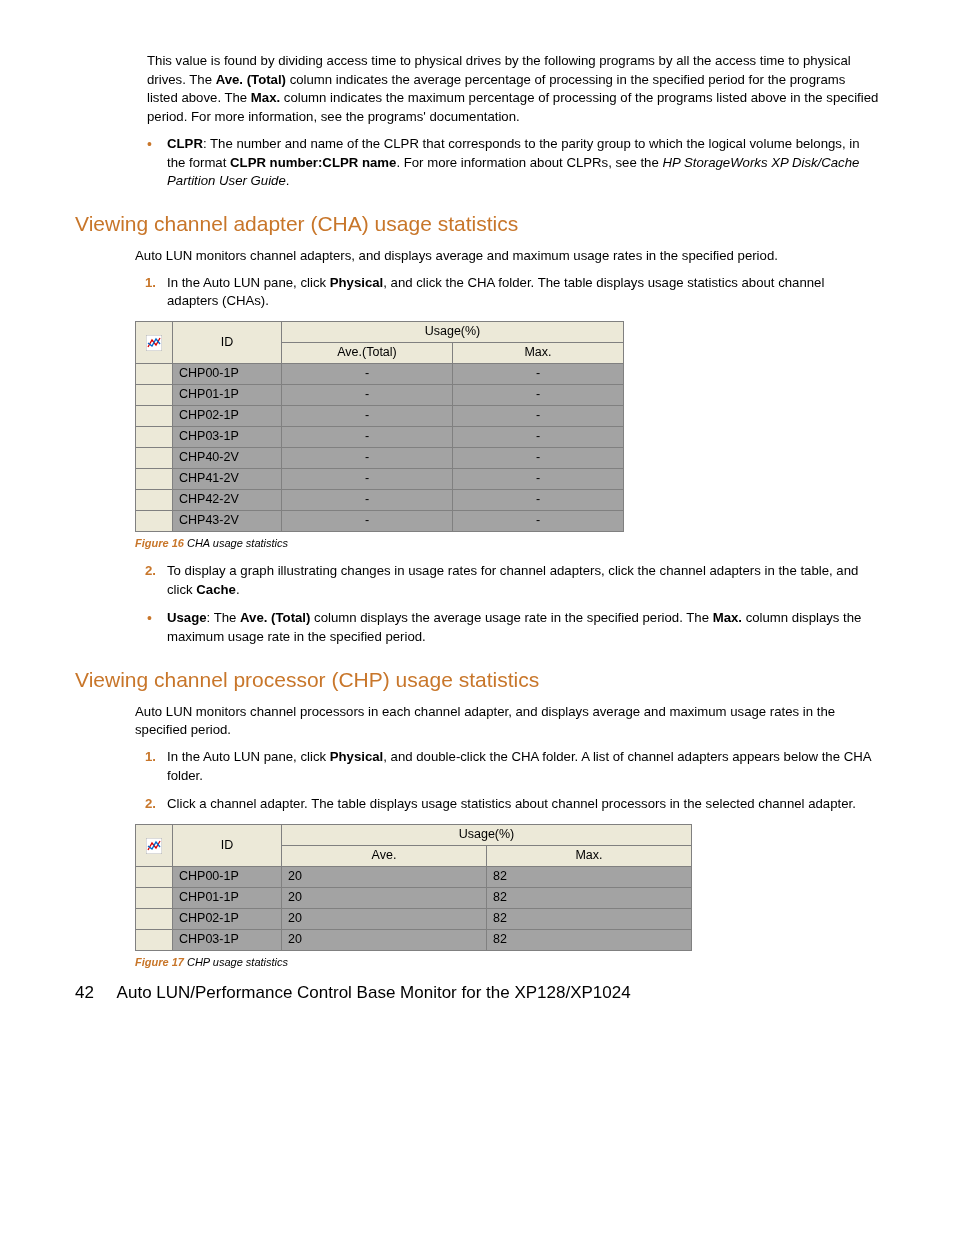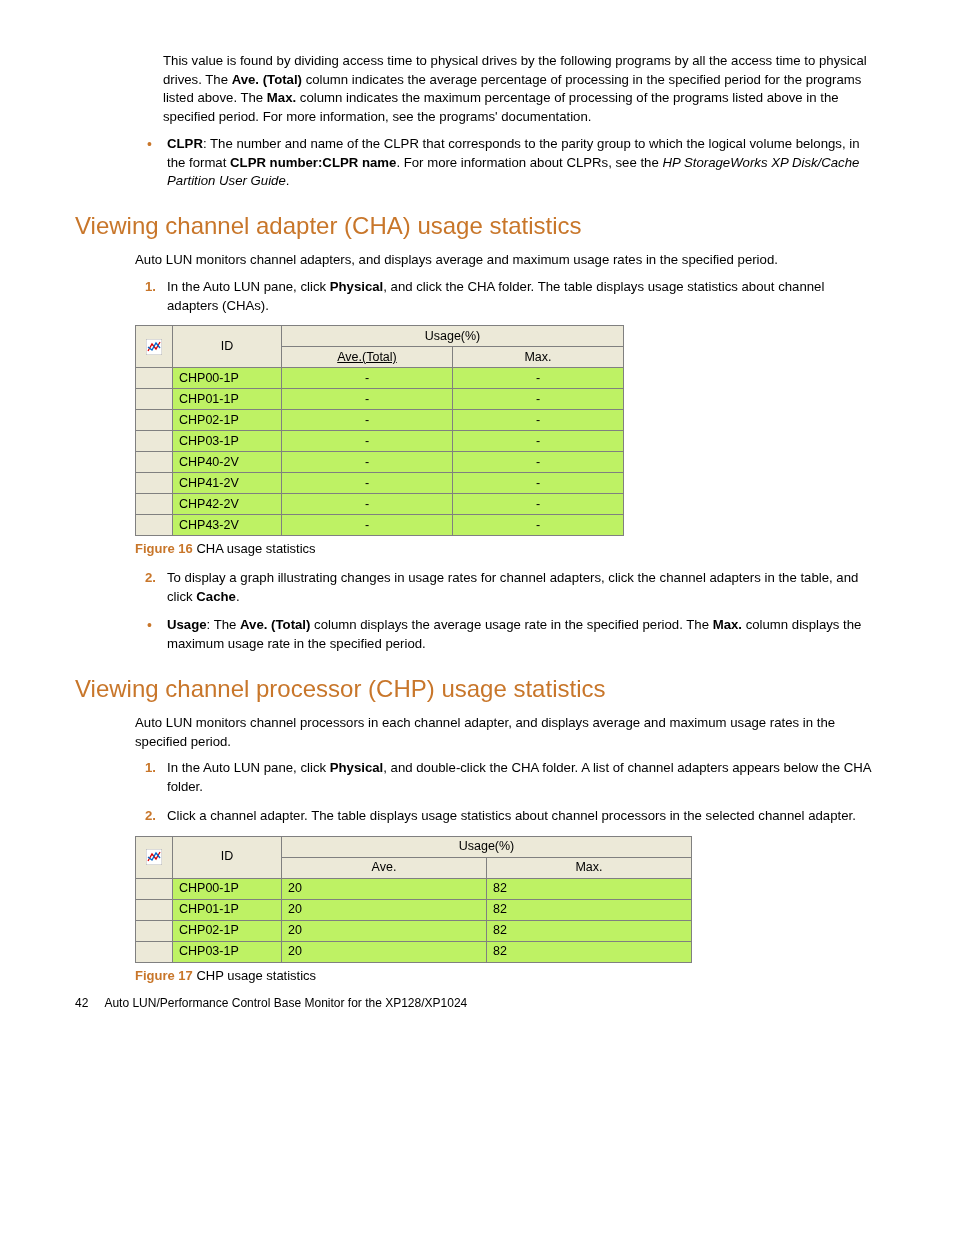--- a/index.html
+++ b/index.html
@@ -15,49 +15,49 @@
   .content { margin-left: 60px; }
   ul.inner { margin: 0 0 8px 50px; padding: 0; list-style: none; }
   ul.inner li::before { content: "•  "; }
   ul.inner li { margin-bottom: 4px; }
   ul.outer { margin: 6px 0 6px 10px; padding: 0; list-style: none; }
   ul.outer > li { position: relative; padding-left: 22px; margin-bottom: 10px; }
   ul.outer > li::before { content: "•"; color: #c8762a; position: absolute; left: 2px; top: 0; font-size: 14px; }
   ol.steps { margin: 6px 0 6px 10px; padding: 0; list-style: none; counter-reset: step; }
   ol.steps > li { position: relative; padding-left: 22px; margin-bottom: 10px; counter-increment: step; }
   ol.steps > li::before { content: counter(step) "."; color: #c8762a; font-weight: bold; position: absolute; left: 0; top: 0; }
-  h2 { font-family: Arial, Helvetica, sans-serif; font-weight: normal; color: #c8762a; font-size: 24px; margin: 18px 0 8px 0; }
+  h2 { font-family: Arial, Helvetica, sans-serif; font-weight: normal; color: #c8762a; font-size: 21px; margin: 18px 0 8px 0; }
   .para { margin-bottom: 8px; }
   .b { font-weight: bold; }
   .i { font-style: italic; }
-  .figcap { margin-top: 4px; margin-bottom: 10px; font-size: 13px;}
+  .figcap { margin-top: 4px; margin-bottom: 10px; font-size: 11px; font-style: italic;}
   .figcap .b { color: #c8762a; }
   table.app { border-collapse: collapse; font-family: "Segoe UI", Arial, sans-serif; font-size: 12.5px; color: #000; }
   table.app th, table.app td { border: 1px solid #808080; padding: 1px 6px; height: 18px; box-sizing: content-box; }
   table.app th { font-weight: normal; background: #ece9d8; text-align: center; }
-  table.app td { background: #bef264; }
+  table.app td { background: #a3a3a3; }
   table.app td.id { text-align: left; }
   table.app td.num { text-align: left; }
   table.app td.dash { text-align: center; }
   table.app td.iconcell { background:#ece9d8; text-align:center; padding:1px 2px; }
   table.app td.iconsp { background:#ece9d8; }
   .colgraph { width: 24px; }
   .colid   { width: 96px; }
-  .colave1 { width: 158px; text-decoration: underline; }
+  .colave1 { width: 158px; }
   .colmax1 { width: 158px; }
   .colave2 { width: 192px; }
   .colmax2 { width: 192px; }
-  .footer { position: relative; font-size: 12px; }
+  .footer { position: relative; font-size: 17px; }
   svg.chart-ico { width:16px; height:16px; display:block; margin:auto; }
 </style>
 </head>
 <body>
 
 <div class="content">
-  <div class="para" style="margin-left:28px;">
+  <div class="para" style="margin-left:12px;">
     <span>This value is found by dividing access time to physical drives by the following programs by all the access time to physical drives. The </span><span class="b">Ave. (Total)</span><span> column indicates the average percentage of processing in the specified period for the programs listed above. The </span><span class="b">Max.</span><span> column indicates the maximum percentage of processing of the programs listed above in the specified period. For more information, see the programs' documentation.</span>
   </div>
   <ul class="outer">
     <li>
       <span class="b">CLPR</span><span>: The number and name of the CLPR that corresponds to the parity group to which the logical volume belongs, in the format </span><span class="b">CLPR number:CLPR name</span><span>. For more information about CLPRs, see the </span><span class="i">HP StorageWorks XP Disk/Cache Partition User Guide</span><span>.</span>
     </li>
   </ul>
 </div>
 
 <h2>Viewing channel adapter (CHA) usage statistics</h2>

